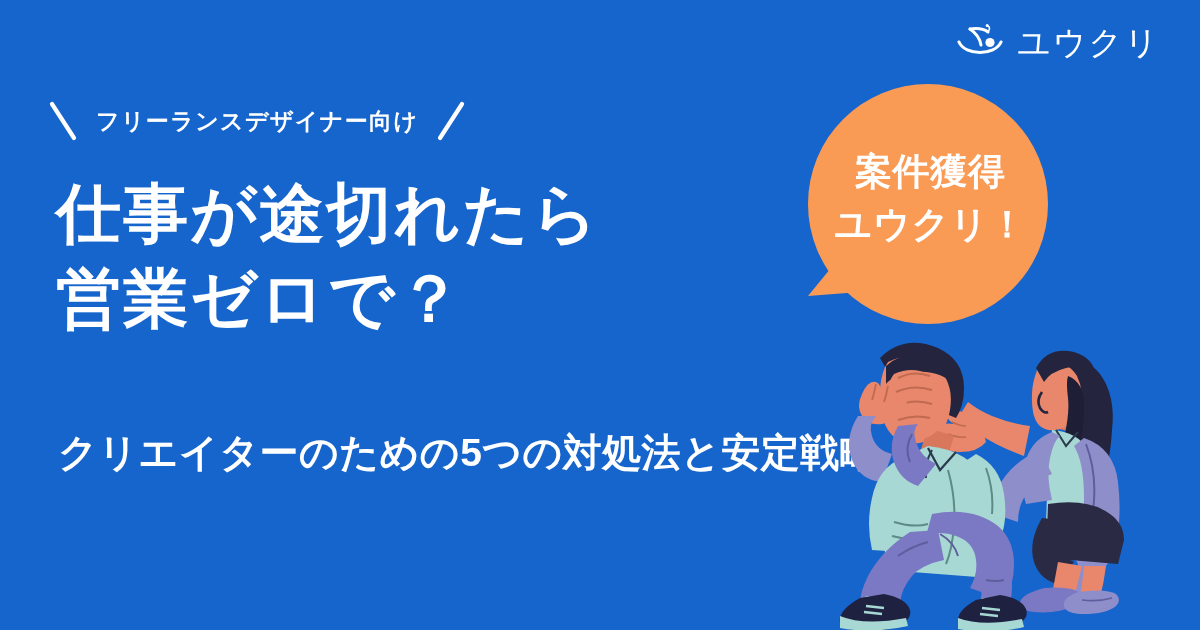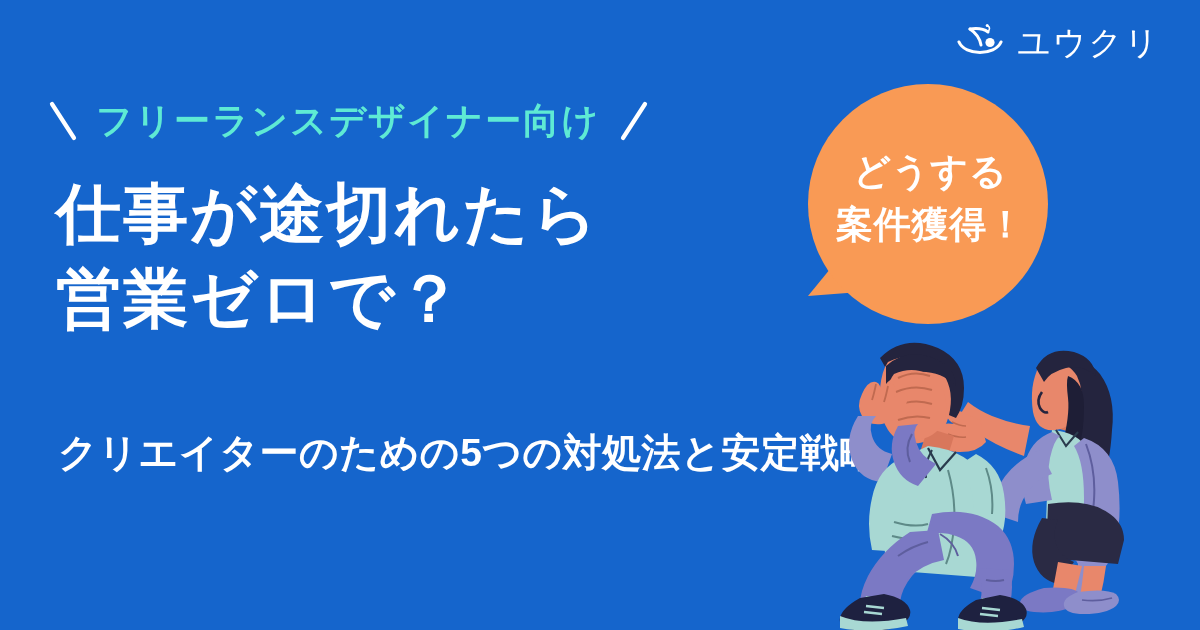--- a/index.html
+++ b/index.html
@@ -25,21 +25,21 @@
     letter-spacing:.06em;line-height:1;white-space:nowrap;
     font-family:"DejaVu Sans","Liberation Sans",sans-serif;
   }
 
   
   .kicker{
     position:absolute;left:48px;top:99px;
     display:flex;align-items:center;gap:18px;
   }
   .kicker-text{
-    color:#5eead4;font-size:36px;font-weight:700;
+    color:#ffffff;font-size:23px;font-weight:700;
     letter-spacing:.06em;line-height:1;white-space:nowrap;
   }
   .slash{display:block;width:30px;height:44px;}
   .slash line{stroke:#ffffff;stroke-width:4.2;stroke-linecap:round;}
 
   
   .headline{
     position:absolute;left:56px;top:172px;
     color:#ffffff;font-weight:700;
     font-size:65px;line-height:1.30;
@@ -108,22 +108,22 @@
   <div class="subtitle">クリエイターのための5つの対処法と安定戦略</div>
 
   <div class="bubble-wrap">
     <svg class="bubble-svg" width="260" height="250" viewBox="0 0 260 250">
 
       <path d="M44 168 L8 212 L60 208 Z" fill="#F99A55"></path>
 
       <circle cx="128" cy="120" r="120" fill="#F99A55"></circle>
     </svg>
     <div class="bubble-text">
-      <span>どうする</span>
-      <span>案件獲得！</span>
+      <span>案件獲得</span>
+      <span>ユウクリ！</span>
     </div>
   </div>
 
   <div class="illo">
     <svg width="330" height="312" viewBox="0 0 330 312">
 
       <path d="M214 196 q34 -4 48 16 q10 16 4 40 l-10 40 l-20 -2 l6 -44 z" fill="#8E8ECB"></path>
 
       <path d="M210 46 q34 -14 54 10 q16 22 12 56 q-2 34 -10 52 l-30 -6 q8 -44 2 -66 q-6 -26 -28 -30 z" fill="#24243E"></path>
 

